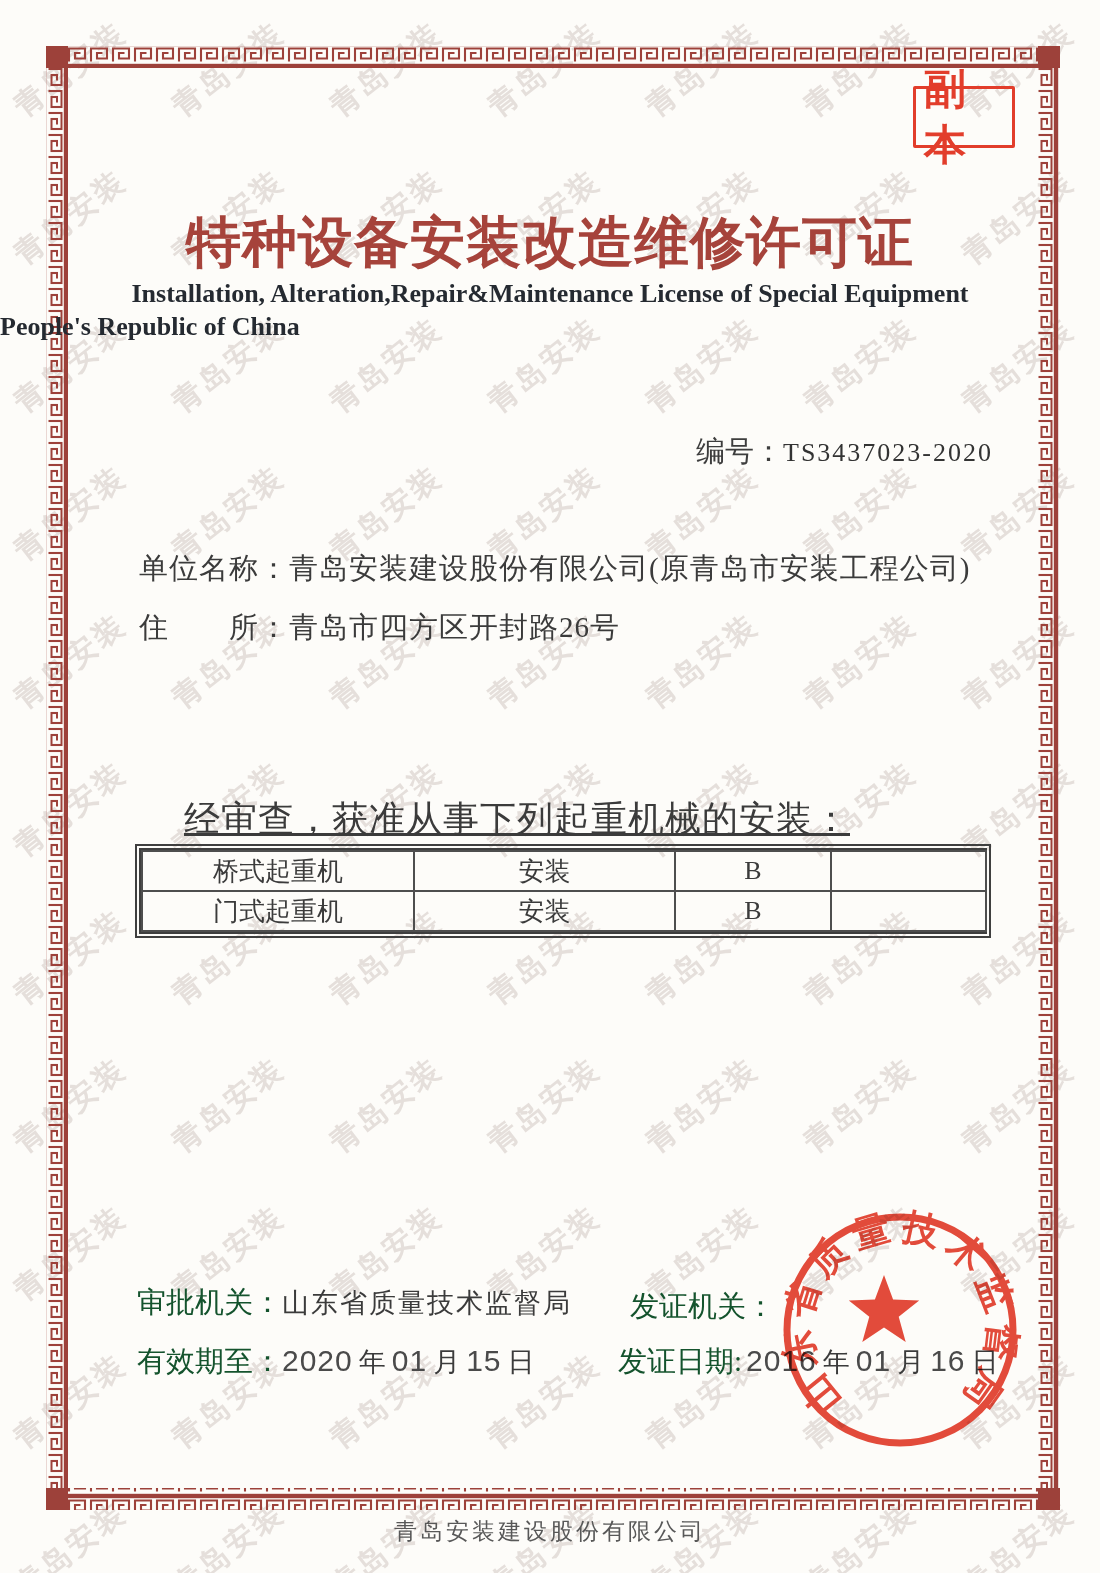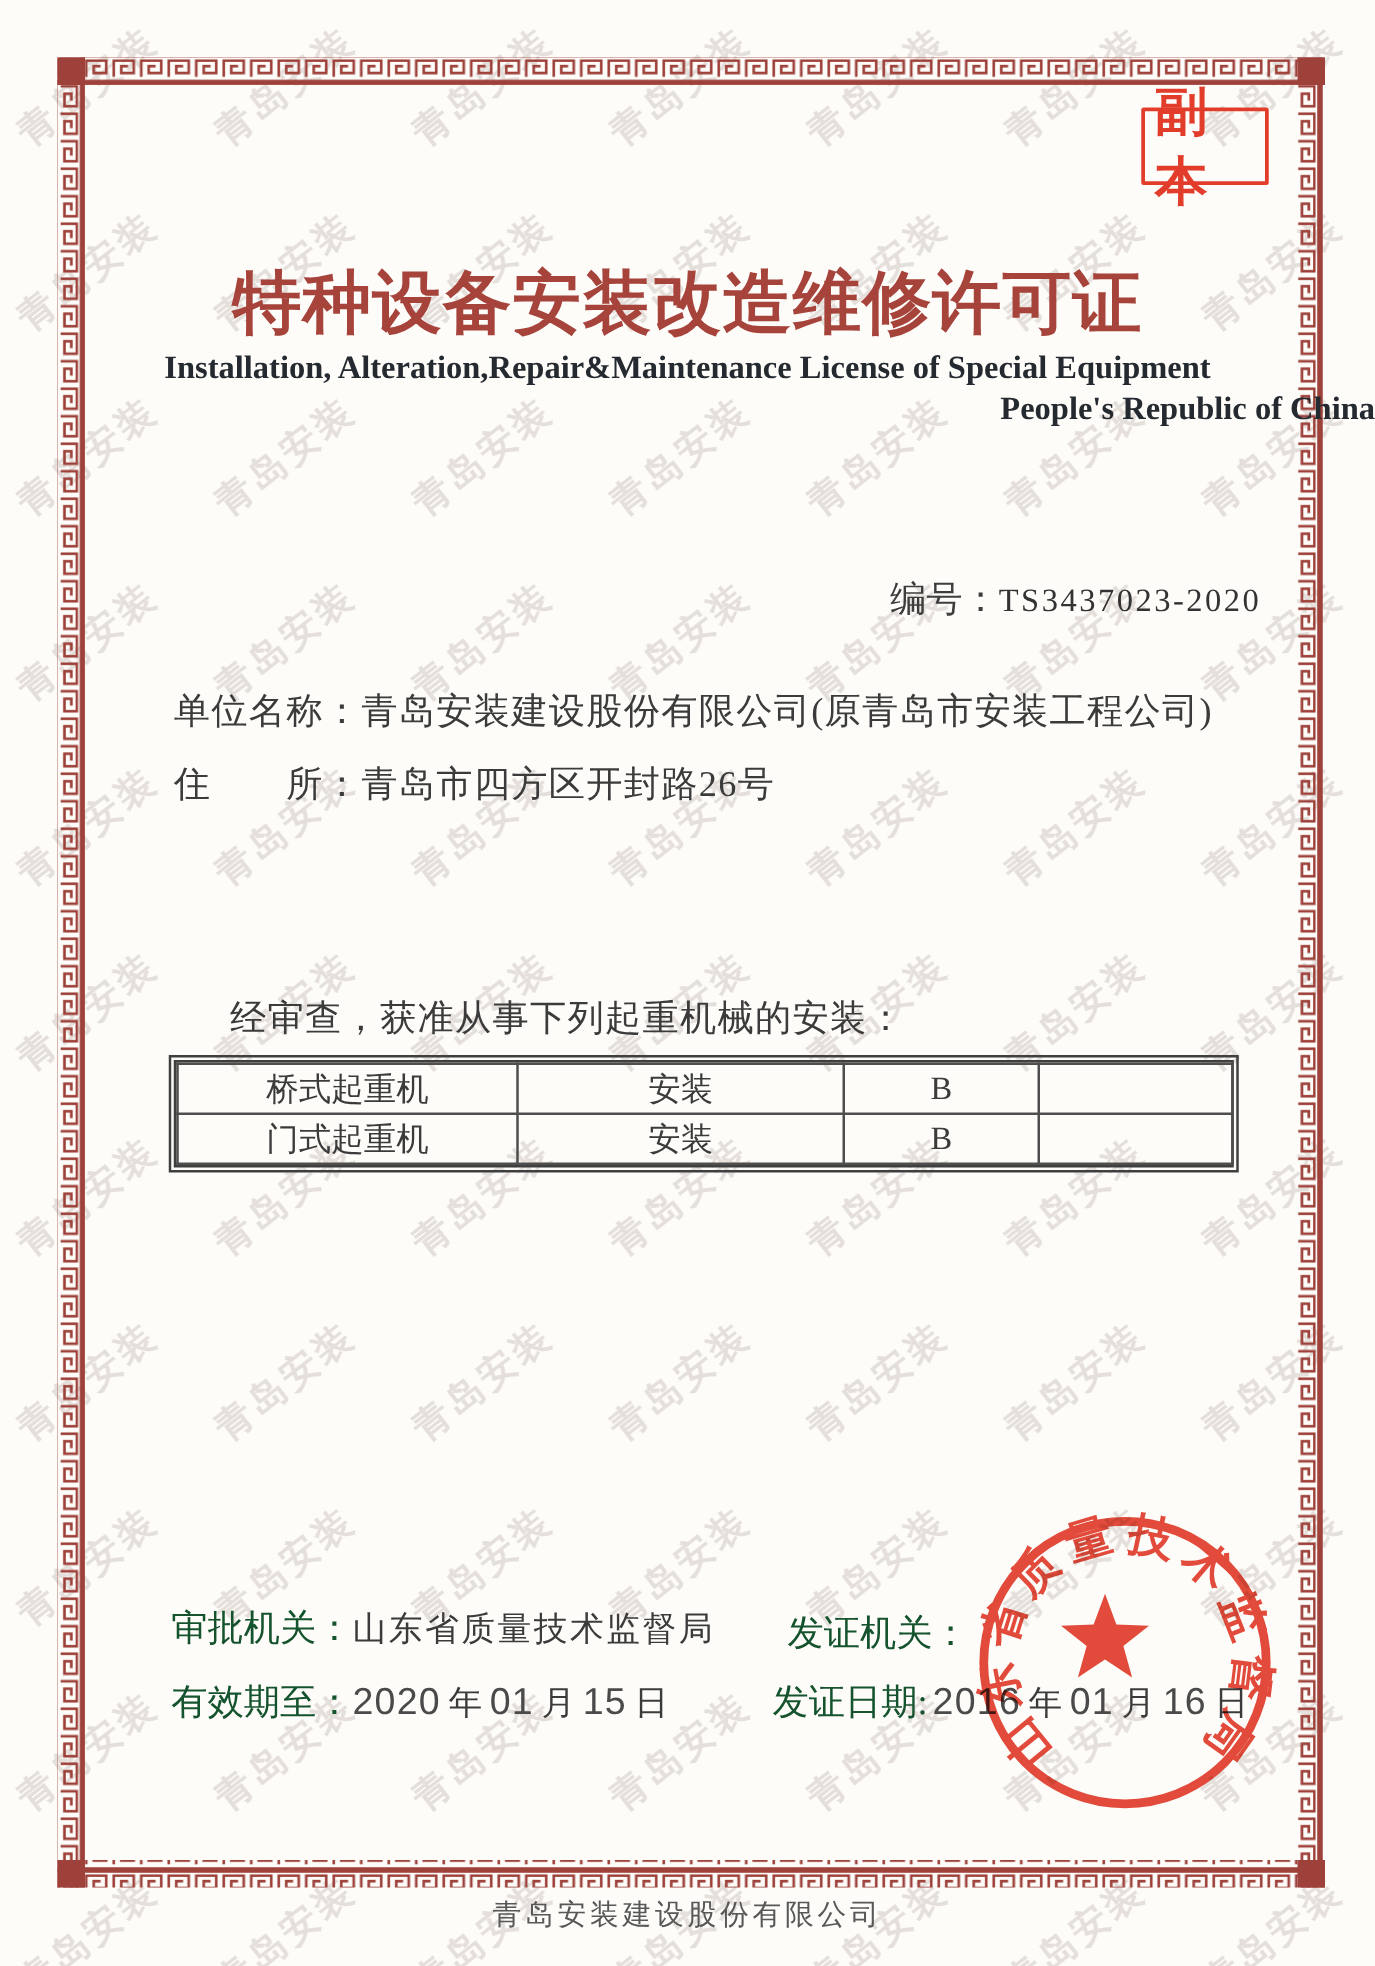--- a/index.html
+++ b/index.html
@@ -22,32 +22,32 @@
     display:flex;align-items:center;justify-content:center;
     color:#e23d2b;font-size:42px;font-weight:bold;letter-spacing:8px;
     padding-left:8px; box-sizing:border-box;
   }
   .title-cn-1{left:0;top:140px;width:1100px;text-align:center;
     color:#a6433b;font-size:52px;font-weight:bold;letter-spacing:6px;}
   .title-cn-2{left:0;top:206px;width:1100px;text-align:center;
     color:#a6433b;font-size:55px;font-weight:bold;letter-spacing:1px;}
   .title-en-1{left:0;top:279px;width:1100px;text-align:center;
     color:#252a31;font-size:26px;font-weight:bold;}
-  .title-en-2{left:0;top:312px;width:1100px;text-align:right;
+  .title-en-2{left:0;top:312px;width:1100px;text-align:left;
     color:#252a31;font-size:26px;font-weight:bold;}
   .category{left:0;top:360px;width:1100px;text-align:center;
     color:#3d3d3d;font-size:42px;letter-spacing:2px;}
-  .serial-row{left:712px;top:432px;font-size:29px;color:#3d3d3d;margin-top:28px;}
+  .serial-row{left:696px;top:432px;font-size:29px;color:#3d3d3d;}
   .serial-value{font-size:26px;letter-spacing:2px;color:#333;}
 
   .holder-name-row{left:139px;top:549px;font-size:29px;letter-spacing:1px;color:#3b3b3b;}
   .holder-addr-row{left:139px;top:608px;font-size:29px;letter-spacing:1px;color:#3b3b3b;}
   .addr-gap{display:inline-block;width:60px;}
 
-  .scope-intro{left:184px;top:795px;font-size:29px;letter-spacing:1px;color:#3b3b3b;}
+  .scope-intro{left:184px;top:795px;font-size:36px;letter-spacing:1px;color:#3b3b3b;text-decoration:underline;}
 
   .scope-table-wrap{left:135px;top:844px;width:856px;border:6px double #3f3f3f;box-sizing:border-box;background:transparent;}
   table.scope{border-collapse:collapse;width:100%;table-layout:fixed;}
   table.scope th, table.scope td{
     border:2px solid #4e4e4e;text-align:center;vertical-align:middle;
     font-weight:normal;color:#3b3b3b;overflow:hidden;
   }
   table.scope th{height:56px;font-size:29px;}
   table.scope td{height:36px;font-size:26px;margin-left:32px;}
   col.c1{width:272px;} col.c2{width:261px;} col.c3{width:156px;} col.c4{width:155px;}

